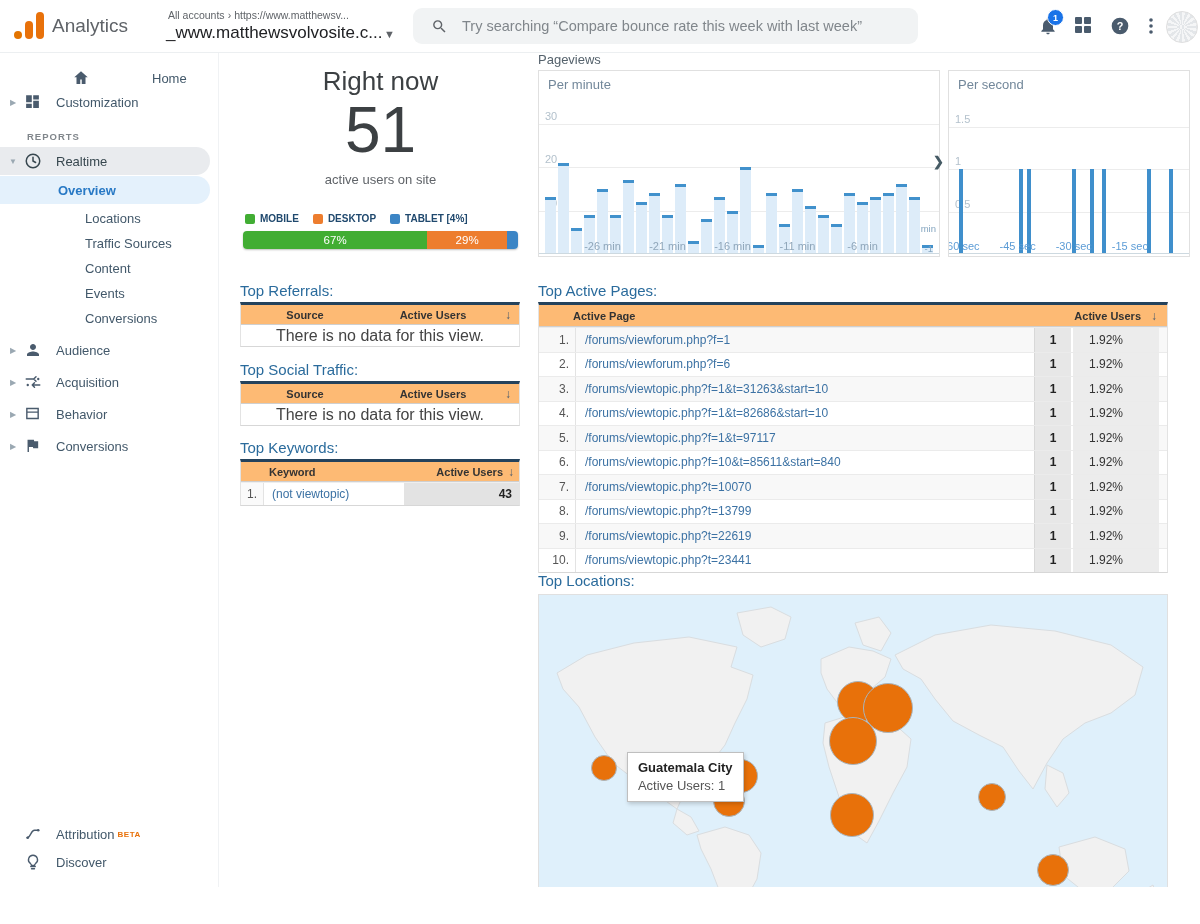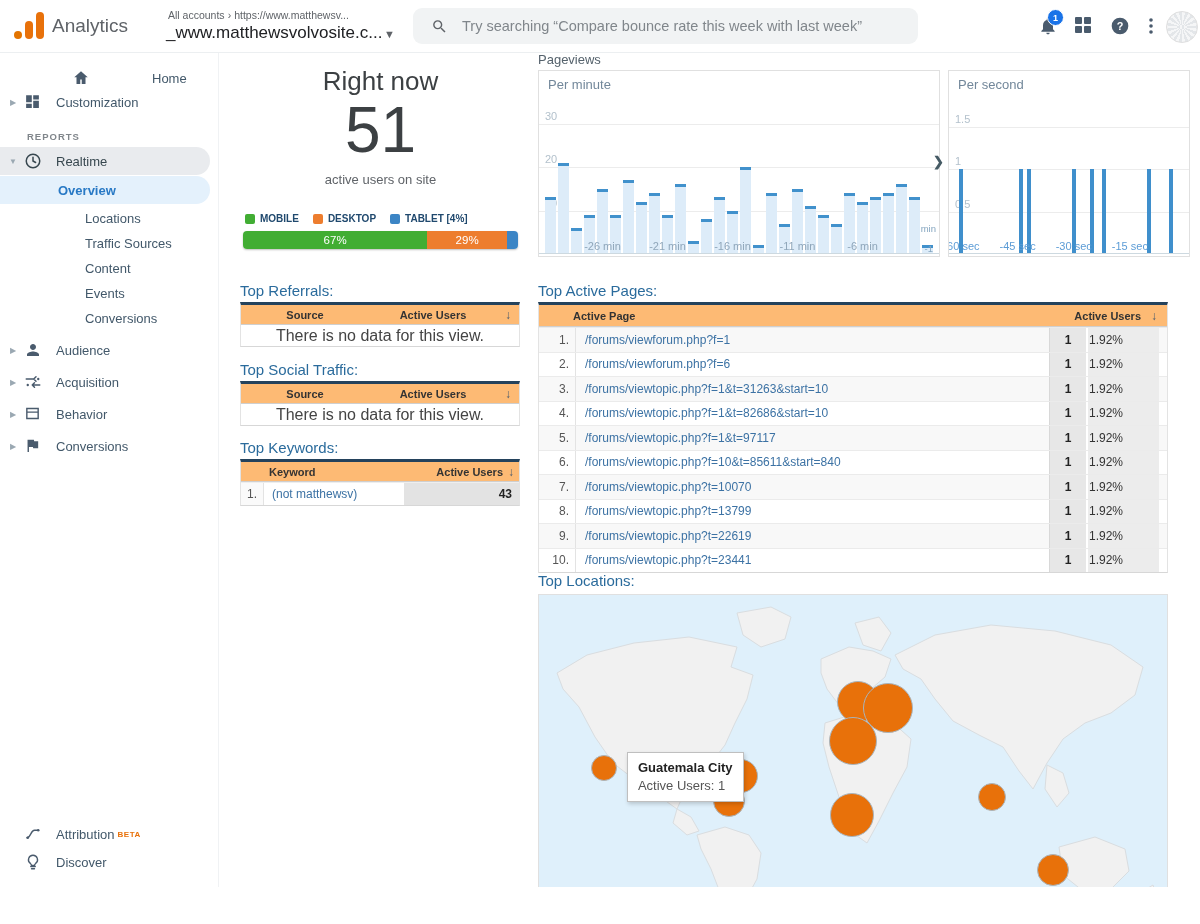--- a/index.html
+++ b/index.html
@@ -93,21 +93,21 @@
   .hdr-center{flex:1;text-align:center;}
   .kw-row{display:flex;align-items:center;height:22px;font-size:12px;border-top:1px solid #eee;}
   .kw-rank{width:22px;text-align:center;color:#555;border-right:1px solid #e3e3e3;background:#fafafa;align-self:stretch;display:flex;align-items:center;justify-content:center;}
   .kw-link{flex:1;padding-left:8px;color:#3c72a4;cursor:pointer;}
   .kw-valcell{width:108px;align-self:stretch;display:flex;align-items:center;justify-content:flex-end;background:#e3e3e3;padding-right:7px;font-weight:bold;color:#222;}
   .ap-row{display:flex;align-items:stretch;height:23.5px;font-size:12px;border-top:1px solid #ebebeb;}
   .ap-row.odd{background:#f8f8f8;}
   .ap-rank{width:30px;display:flex;align-items:center;justify-content:flex-end;padding-right:6px;color:#555;border-right:1px solid #e3e3e3;flex:none;}
   .ap-page{flex:1;display:flex;align-items:center;padding-left:9px;color:#3c72a4;cursor:pointer;overflow:hidden;white-space:nowrap;}
   .ap-users{width:36px;flex:none;display:flex;align-items:center;justify-content:center;background:#e7e7e7;border-left:1px solid #d8d8d8;border-right:2px solid #fff;font-weight:bold;color:#222;}
-  .ap-pct{width:70px;flex:none;display:flex;align-items:center;padding-left:1px;background:#ececec;color:#333;font-weight:500;}
+  .ap-pct{width:70px;flex:none;display:flex;align-items:center;padding-left:16px;background:#ececec;color:#333;font-weight:500;}
   .ap-sp{width:8px;flex:none;}
 
   
   .loc-title{position:absolute;left:320px;top:520px;}
   .map{position:absolute;left:320px;top:542px;width:630px;height:326px;background:#dff0fb;border:1px solid #e0e0e0;box-sizing:border-box;}
   .map svg{position:absolute;left:0;top:0;}
   .map-circle{position:absolute;border-radius:50%;background:#e8710a;border:1px solid #a9b4bc;box-sizing:border-box;transform:translate(-50%,-50%);cursor:pointer;}
   .map-tooltip{position:absolute;background:#fff;border:1px solid #bfbfbf;box-shadow:1px 2px 4px rgba(0,0,0,.18);
                padding:7px 10px 8px 10px;z-index:6;}
   .tt-city{font-size:13px;font-weight:bold;color:#222;white-space:nowrap;}
@@ -446,21 +446,21 @@
       <div class="datatable">
         <div class="thead">
           <span style="padding-left:28px;font-weight:bold;">Keyword</span>
           <span style="flex:1;"></span>
           <span>Active Users</span>
           <span class="sort-arrow" style="width:16px;text-align:center;">↓</span>
         </div>
         <div id="keywords-body">
             <div class="kw-row">
               <span class="kw-rank">1.</span>
-              <span class="kw-link">(not matthewsv)</span>
+              <span class="kw-link">(not viewtopic)</span>
               <span class="kw-valcell">43</span>
             </div>
           </div>
       </div>
     </div>
 
     <div style="position:absolute;left:320px;top:230px;width:630px;">
       <div class="tbl-title">Top Active Pages:</div>
       <div class="datatable">
         <div class="thead" style="height:21px;">

